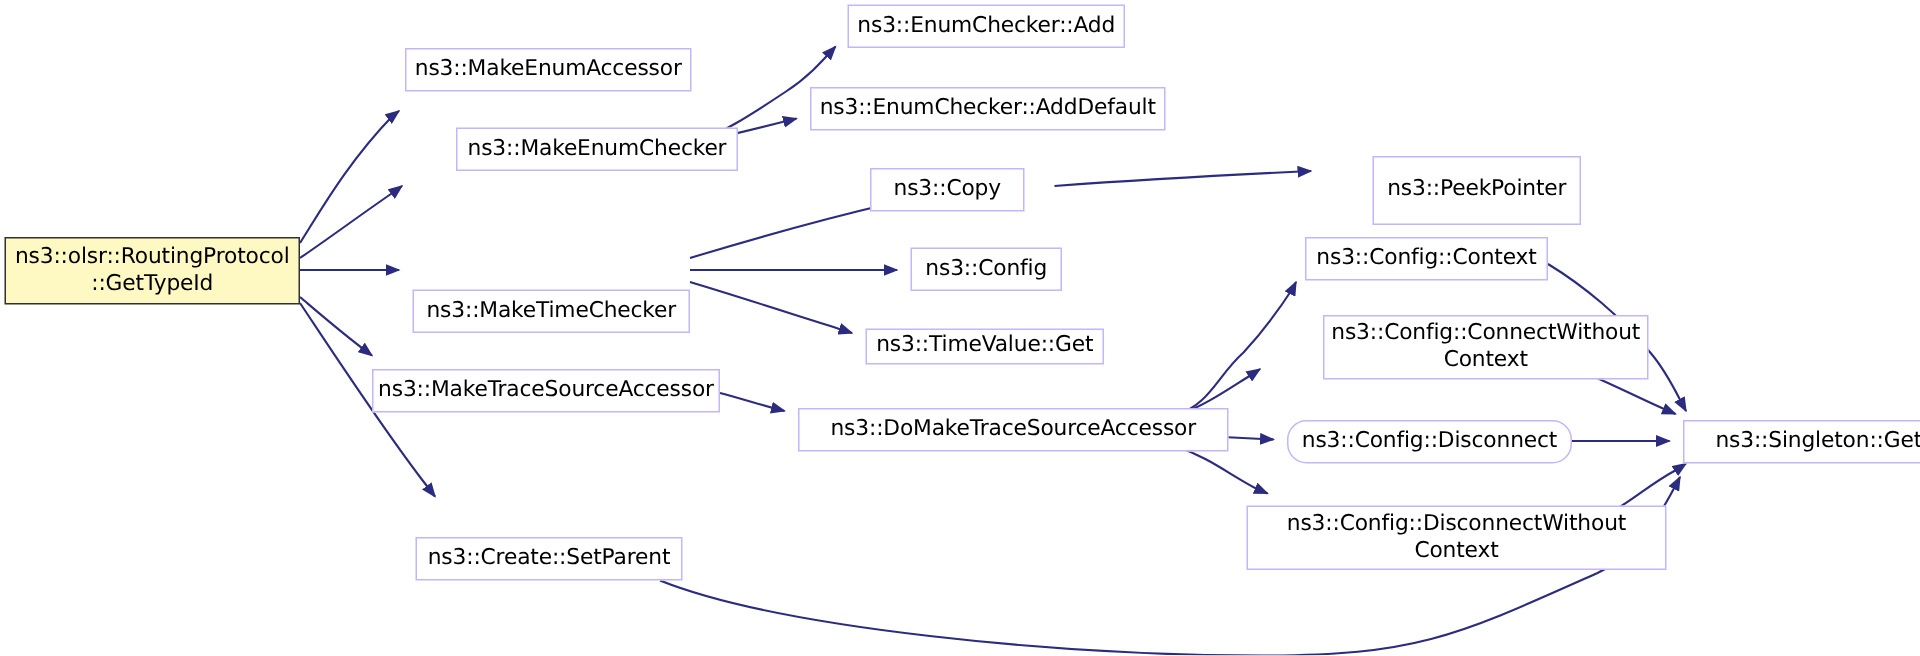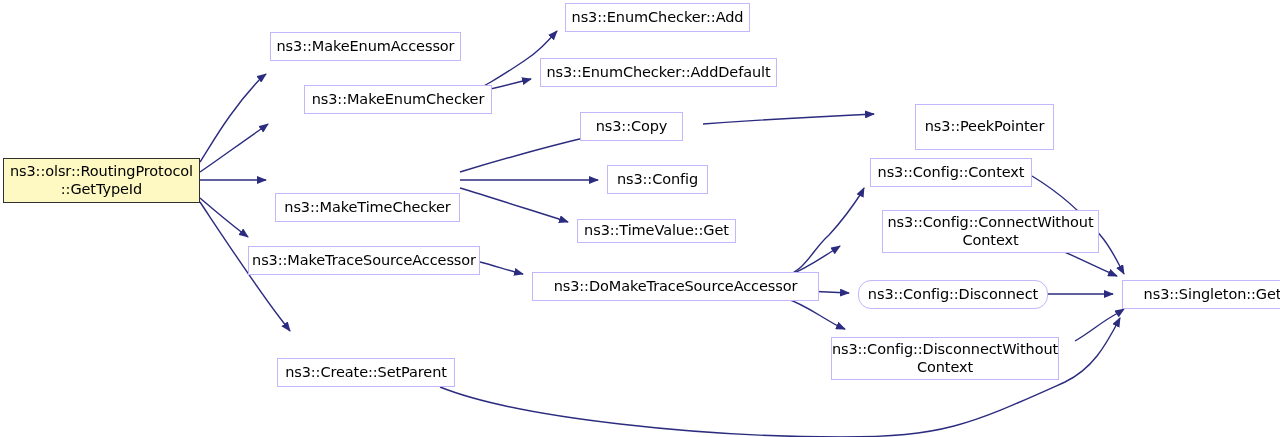--- a/index.html
+++ b/index.html
@@ -79,17 +79,17 @@
       <div class="node" style="left: 540px; top: 58px; width: 237px; height: 29px;">ns3::EnumChecker::AddDefault</div>
       <div class="node" style="left: 580px; top: 112px; width: 103px; height: 29px;">ns3::Copy</div>
       <div class="node" style="left: 607px; top: 165px; width: 101px; height: 29px;">ns3::Config</div>
       <div class="node" style="left: 577px; top: 219px; width: 159px; height: 24px;">ns3::TimeValue::Get</div>
       <div class="node" style="left: 532px; top: 272px; width: 287px; height: 29px;">ns3::DoMakeTraceSourceAccessor</div>
       <div class="node" style="left: 915px; top: 104px; width: 139px; height: 46px;">ns3::PeekPointer</div>
       <div class="node" style="left: 870px; top: 158px; width: 162px; height: 29px;">ns3::Config::Context</div>
       <div class="node" style="left: 843px; top: 210px; width: 217px; height: 43px; margin-left: 39px;">ns3::Config::ConnectWithout
 Context</div>
       <div class="node" style="left: 858px; top: 280px; width: 190px; height: 29px; border-radius: 13px;">ns3::Config::Disconnect</div>
-      <div class="node" style="left: 831px; top: 337px; width: 228px; height: 43px;">ns3::Config::DisconnectWithout
+      <div class="node" style="left: 831px; top: 337px; width: 280px; height: 43px;">ns3::Config::DisconnectWithout
 Context</div>
       <div class="node" style="left: 1122px; top: 280px; width: 181px; height: 29px;">ns3::Singleton::Get</div>
     </div>
 </div>
 
 </body></html>

